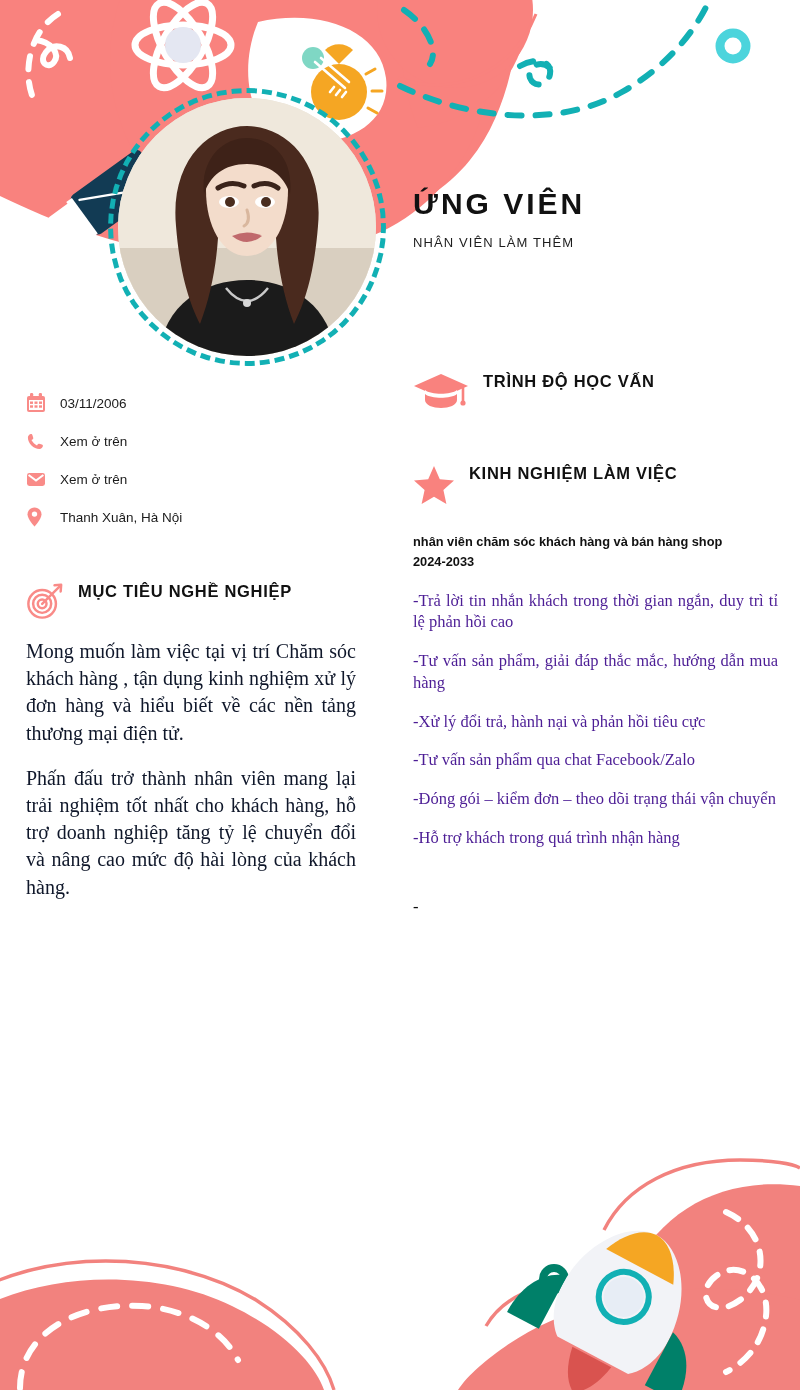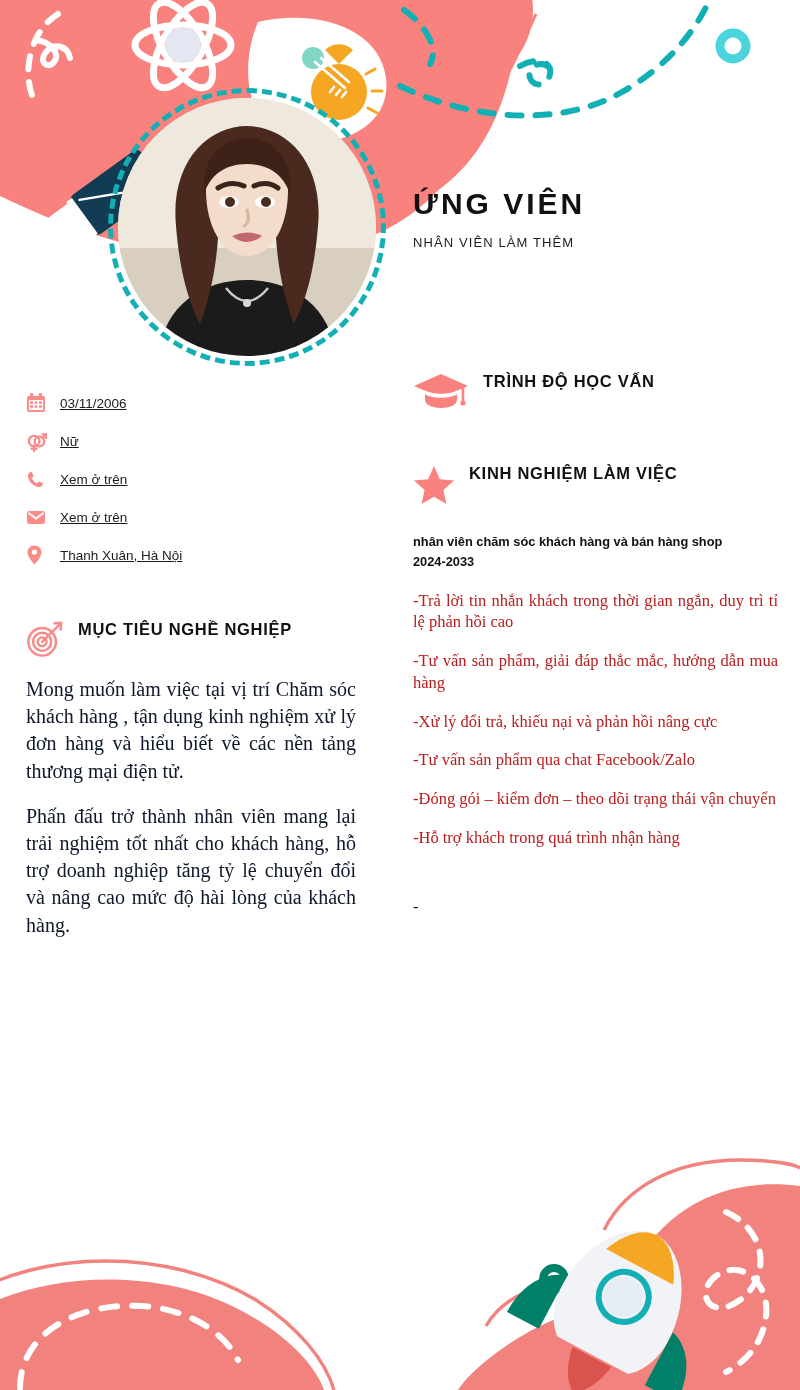--- a/index.html
+++ b/index.html
@@ -42,21 +42,21 @@
   .name-sub {
     margin-top: 15px;
     font-size: 13px; letter-spacing: 1.1px; color: #1d1d1d;
   }
 
   
   .col-left  { position: absolute; left: 26px;  top: 380px; width: 330px; z-index: 5; }
   .col-right { position: absolute; left: 413px; top: 372px; width: 365px; z-index: 5; }
 
   
-  .contact-list { margin-top: 4px; text-decoration: underline; }
+  .contact-list { margin-top: 4px; }
   .contact-row { display: flex; align-items: center; height: 38px; }
   .contact-ico { width: 34px; flex: 0 0 34px; display: flex; align-items: center; }
   .contact-ico svg { display: block; }
   .contact-txt { font-size: 13.5px; color: #1b1b1b; }
 
   
   .sec-head { display: flex; align-items: flex-start; gap: 14px; }
   .sec-head .sec-ico { flex: 0 0 auto; display: flex; align-items: center; justify-content: center; }
   .sec-title {
     font-size: 16.5px; font-weight: bold; letter-spacing: .7px; color: #111111;
@@ -70,21 +70,21 @@
   
   .serif-p {
     font-family: "Liberation Serif", serif;
     font-size: 20px; line-height: 1.36;
     text-align: justify; color: #0f172a;
     margin-top: 18px;
   }
   .bullet {
     font-family: "Liberation Serif", serif;
     font-size: 16.5px; line-height: 1.32;
-    text-align: justify; color: #b91c1c;
+    text-align: justify; color: #4c1d95;
     margin-top: 17px;
   }
   .bullet.single { text-align: left; }
   .dash-only {
     font-family: "Liberation Serif", serif;
     font-size: 16.5px; color: #0d0d0d; margin-top: 48px;
   }
 
   .obj-head { margin-top: 46px; margin-left: 0; }
   .exp-head { margin-top: 52px; }
@@ -199,31 +199,20 @@
               <rect x="13" y="8.5" width="3" height="2.4"></rect>
               <rect x="4" y="12.3" width="3" height="2.4"></rect>
               <rect x="8.5" y="12.3" width="3" height="2.4"></rect>
               <rect x="13" y="12.3" width="3" height="2.4"></rect>
             </g>
           </svg>
       </span>
       <span class="contact-txt">03/11/2006</span>
     </div>
 
-    <div class="contact-row">
-      <span class="contact-ico">
-        <svg width="21" height="21" viewBox="0 0 22 22">
-            <circle cx="8.5" cy="10.5" r="5.5" fill="none" stroke="#F98B88" stroke-width="2.4"></circle>
-            <path d="M8.5,16 v5 M5.8,18.6 h5.4" stroke="#F98B88" stroke-width="2.4" stroke-linecap="round"></path>
-            <circle cx="14" cy="11" r="5" fill="none" stroke="#F98B88" stroke-width="2.4"></circle>
-            <path d="M17.2,7.6 L21,3.8 M17.4,3.6 h4 v4" stroke="#F98B88" stroke-width="2.4" fill="none" stroke-linecap="round" stroke-linejoin="round"></path>
-          </svg>
-      </span>
-      <span class="contact-txt">Nữ</span>
-    </div>
 
     <div class="contact-row">
       <span class="contact-ico">
         <svg width="19" height="19" viewBox="0 0 20 20">
             <path d="M5.2,2.2 C3.6,2.4 2,4 2,5.8 C2,12 8,18 14.2,18 C16,18 17.6,16.4 17.8,14.8 C17.9,14 17.4,13.4 16.7,13.2 L13.9,12.4 C13.2,12.2 12.5,12.5 12.2,13.1 L11.6,14.3 C9.5,13.2 6.8,10.5 5.7,8.4 L6.9,7.8 C7.5,7.5 7.8,6.8 7.6,6.1 L6.8,3.3 C6.6,2.6 6,2.1 5.2,2.2 Z" fill="#F98B88"></path>
           </svg>
       </span>
       <span class="contact-txt">Xem ở trên</span>
     </div>
 
@@ -293,21 +282,21 @@
   </div>
 
   <div class="entry">
     <div class="entry-title">nhân viên chăm sóc khách hàng và bán hàng shop</div>
     <div class="entry-title">2024-2033</div>
   </div>
 
   <div style="margin-top:18px;">
     <p class="bullet">-Trả lời tin nhắn khách trong thời gian ngắn, duy trì tỉ lệ phản hồi cao</p>
     <p class="bullet">-Tư vấn sản phẩm, giải đáp thắc mắc, hướng dẫn mua hàng</p>
-    <p class="bullet single">-Xử lý đổi trả, khiếu nại và phản hồi nâng cực</p>
+    <p class="bullet single">-Xử lý đổi trả, hành nại và phản hồi tiêu cực</p>
     <p class="bullet single">-Tư vấn sản phẩm qua chat Facebook/Zalo</p>
     <p class="bullet">-Đóng gói – kiểm đơn – theo dõi trạng thái vận chuyển</p>
     <p class="bullet single">-Hỗ trợ khách trong quá trình nhận hàng</p>
     <p class="dash-only">-</p>
   </div>
 
 </div>
 
 <div class="deco-layer back">
   <svg width="800" height="1390" viewBox="0 0 800 1390" xmlns="http://www.w3.org/2000/svg">

